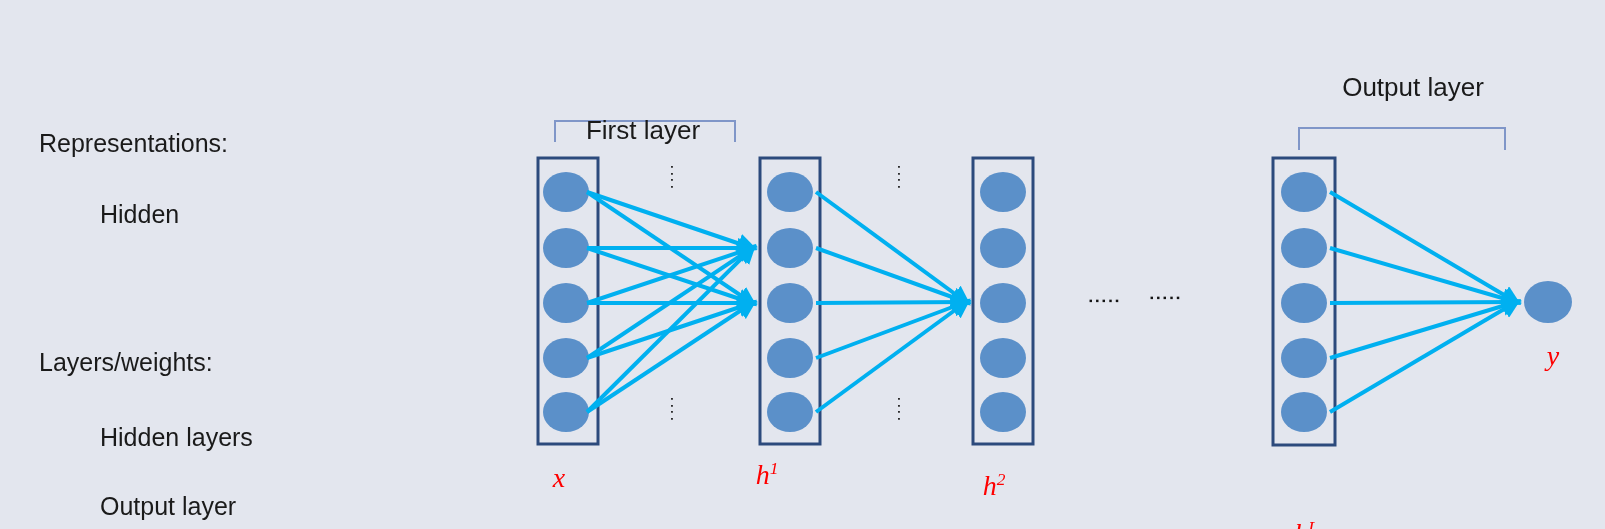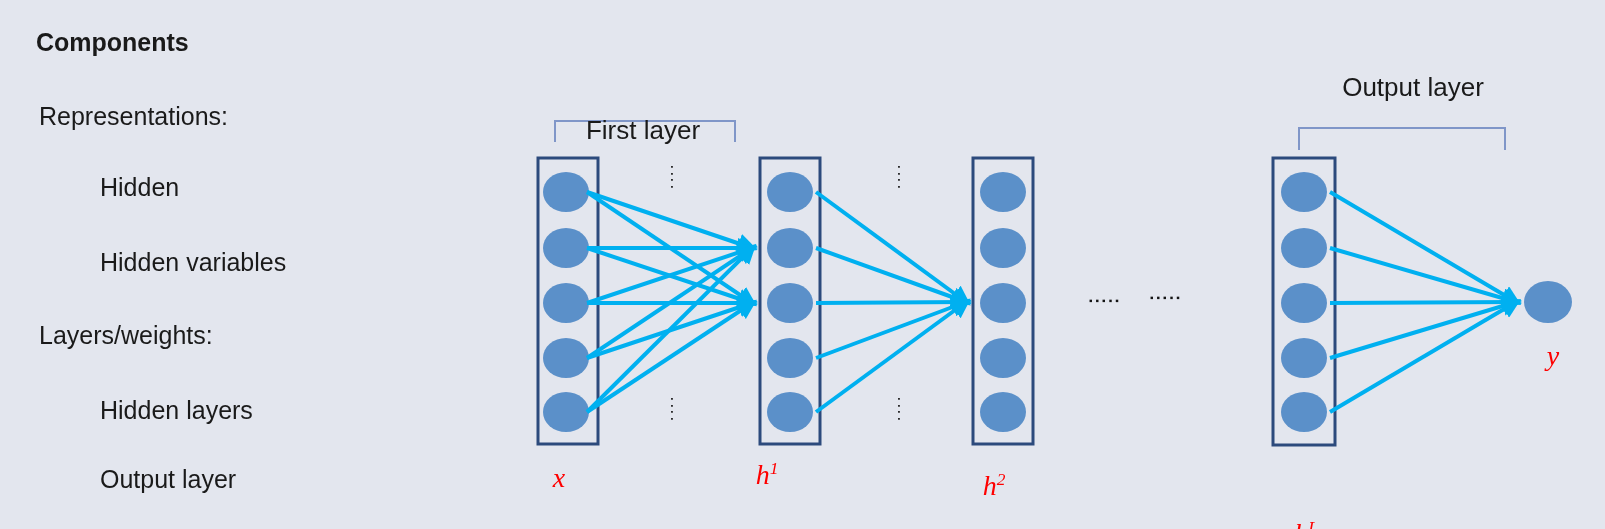--- a/index.html
+++ b/index.html
@@ -4,21 +4,21 @@
 <style>
   html, body { margin: 0; padding: 0; }
   body { width: 1605px; height: 529px; overflow: hidden; background: var(--background, #e3e6ee); }
   .stage {
     position: relative; width: 1605px; height: 529px;
     background: var(--background, #e3e6ee);
     font-family: "Liberation Sans", sans-serif;
     color: #1a1a1a;
   }
   .lp-title { position: absolute; left: 36px; top: 27px; font-size: 25px; font-weight: 700; line-height: 1.2; }
-  .lp-item  { position: absolute; font-size: 25px; line-height: 1.2; }
+  .lp-item  { position: absolute; font-size: 25px; line-height: 1.2; margin-top: 27px; }
   .net-svg  { position: absolute; left: 0; top: 0; width: 1605px; height: 529px; }
   .frame { fill: none; stroke: var(--frame-stroke, #2c4a7c); stroke-width: 3; }
   .node  { fill: var(--node-fill, #5b90c9); }
   .wire  { stroke: var(--arrow, #00b0f0); stroke-width: 4; fill: none; }
   .bracket { stroke: var(--bracket, #8096c8); stroke-width: 2; fill: none; }
   .bracket-label { position: absolute; font-size: 26px; transform: translateX(-50%); white-space: nowrap; }
   .math-label {
     position: absolute; transform: translateX(-50%);
     font-family: "Liberation Serif", serif; font-style: italic;
     font-size: 28px; color: var(--label-red, #fe0000); line-height: 1; white-space: nowrap;
@@ -28,24 +28,22 @@
     position: absolute; transform: translateX(-50%);
     font-size: 7px; line-height: 6.5px; color: #141414; white-space: pre-line; text-align: center;
   }
   .hdots { position: absolute; font-size: 10px; letter-spacing: 3px; color: #141414; line-height: 1; white-space: nowrap; }
 </style>
 </head>
 <body>
 
 <div class="stage">
 
-  <div class="lp-title">Components</div>
   <div class="lp-item" style="left:39px;  top:101px;">Representations:</div>
   <div class="lp-item" style="left:100px; top:172px;">Hidden</div>
-  <div class="lp-item" style="left:100px; top:247px;">Hidden variables</div>
   <div class="lp-item" style="left:100px; top:395px;">Hidden layers</div>
   <div class="lp-item" style="left:39px;  top:320px;">Layers/weights:</div>
   <div class="lp-item" style="left:100px; top:464px;">Output layer</div>
 
   <svg class="net-svg" viewBox="0 0 1605 529">
     <defs>
       <marker id="arrowhead" viewBox="0 0 10 10" refX="7" refY="5" markerWidth="5" markerHeight="5" orient="auto-start-reverse">
         <path d="M0,0 L10,5 L0,10 Z" fill="#00b0f0"></path>
       </marker>
     </defs>

